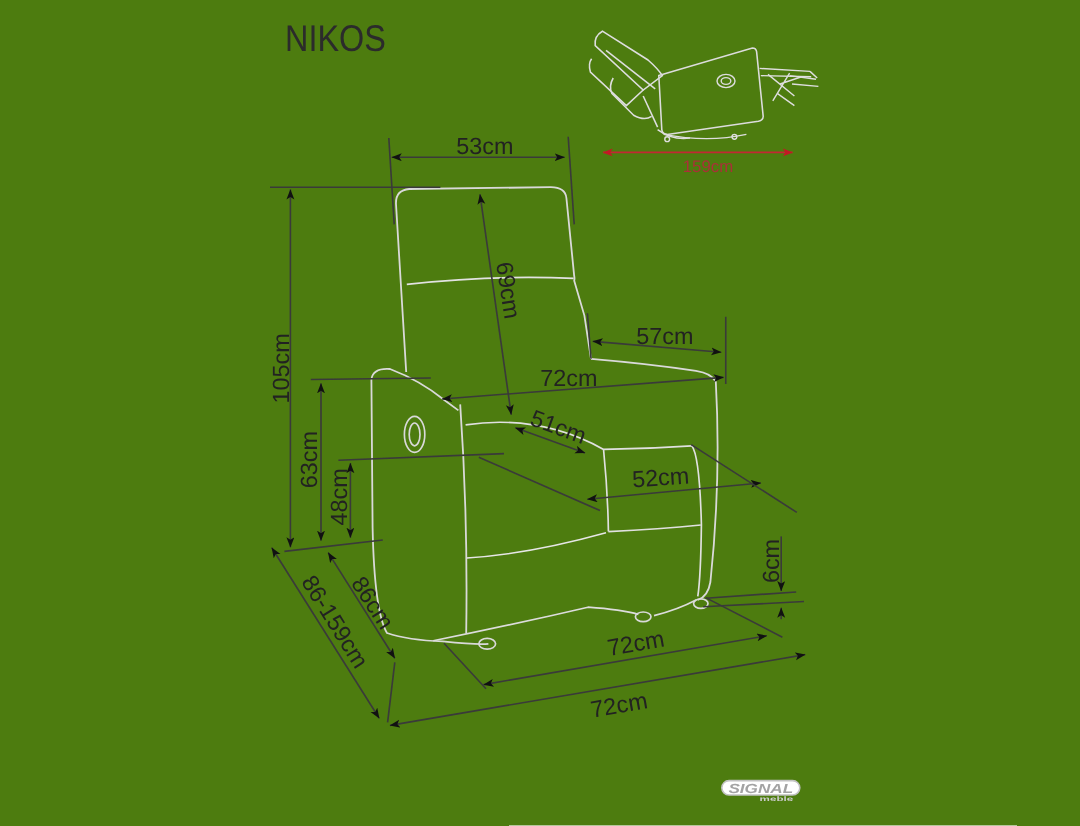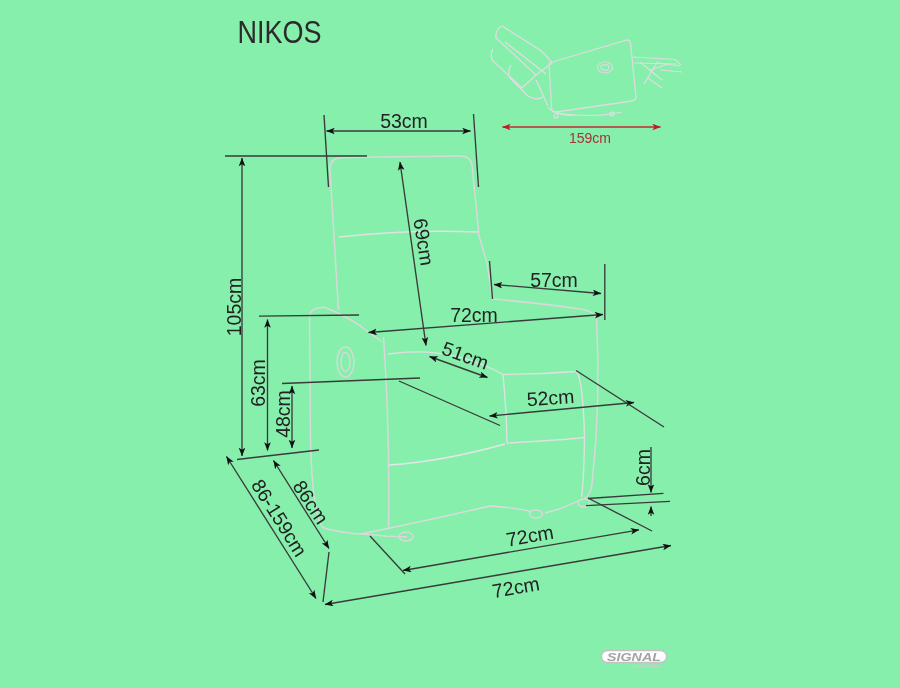--- a/index.html
+++ b/index.html
@@ -1,16 +1,16 @@
 <!DOCTYPE html>
 <html><head>
 <meta charset="utf-8">
 <style>
   html,body{margin:0;padding:0;background:#ffffff;}
-  .page{position:relative;width:900px;height:688px;background:#86efac;overflow:hidden;
+  .page{position:relative;width:900px;height:688px;background:#4d7c0f;overflow:hidden;
         font-family:"Liberation Sans", sans-serif;}
   svg text{font-family:"Liberation Sans", sans-serif;}
 </style>
 </head>
 <body>
 <div class="page">
 <svg width="900" height="688" viewBox="0 0 900 688">
   <defs>
     <marker id="ab" markerUnits="userSpaceOnUse" markerWidth="11" markerHeight="8" refX="8.3" refY="3.3" orient="auto-start-reverse">
       <path d="M0,0 L8.6,3.3 L0,6.6 L2.1,3.3 Z" fill="#111111"></path>

